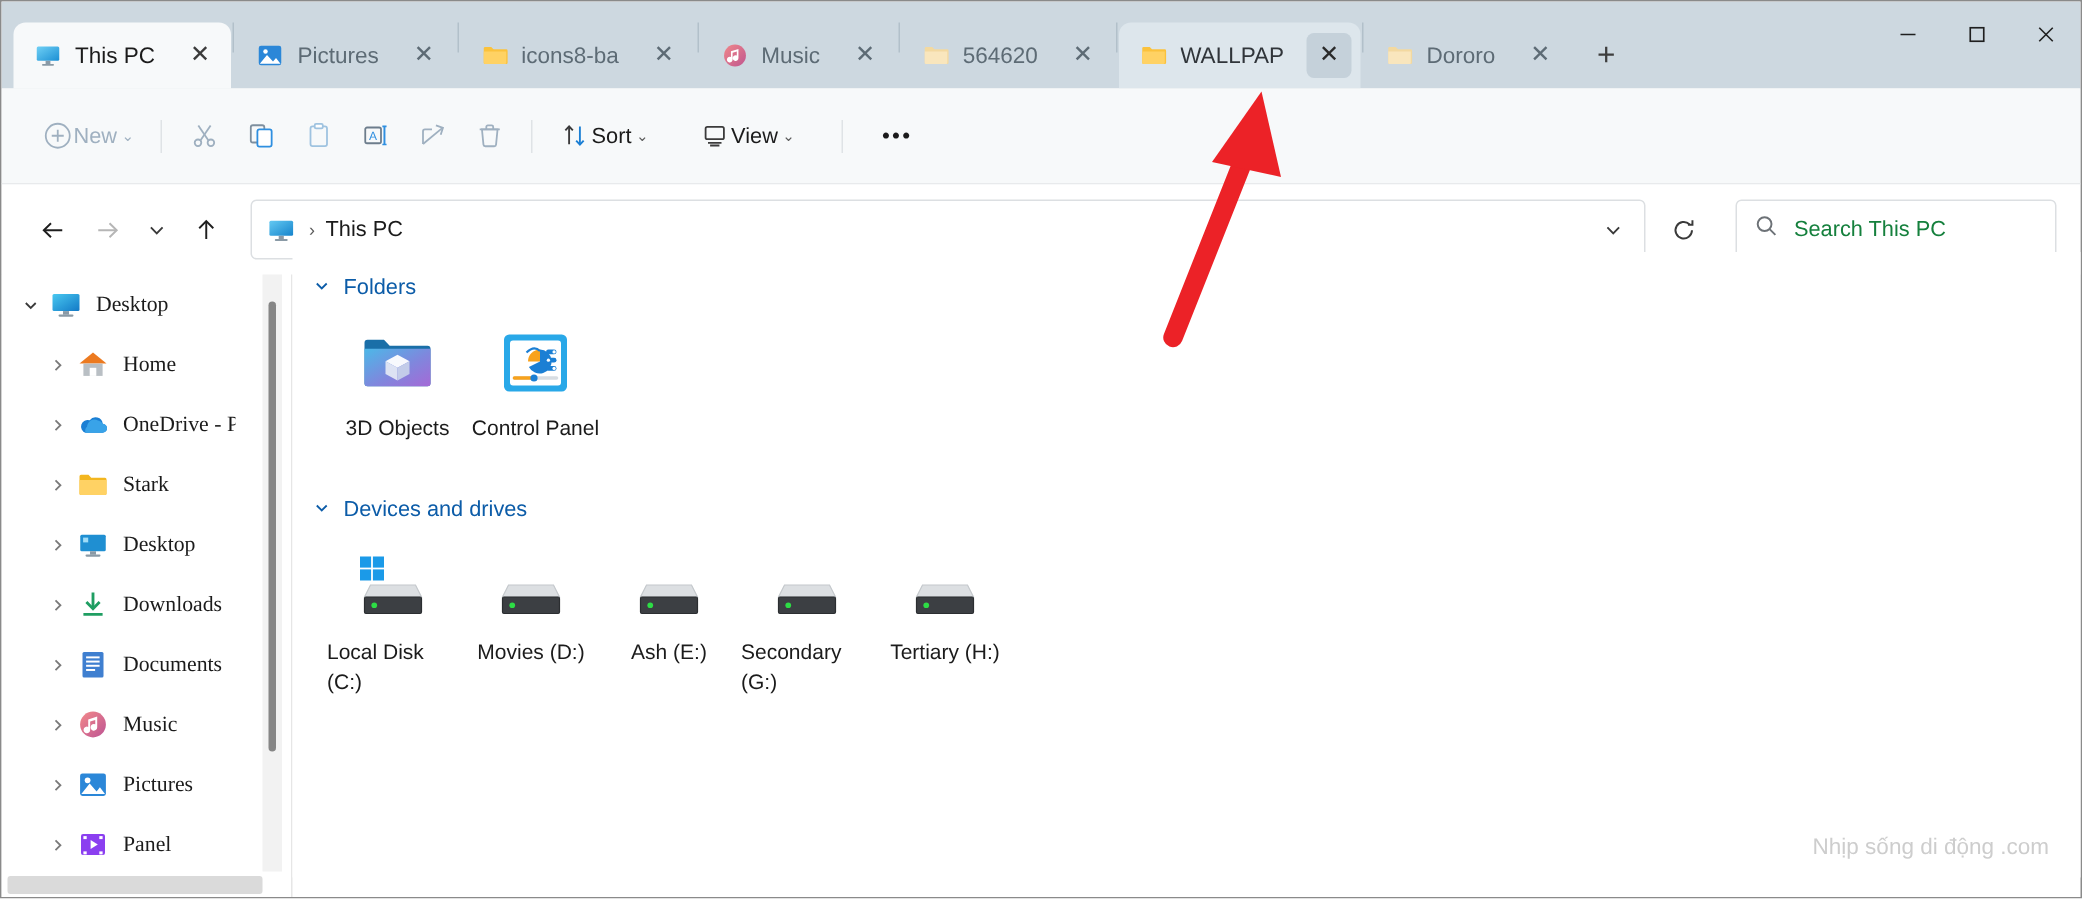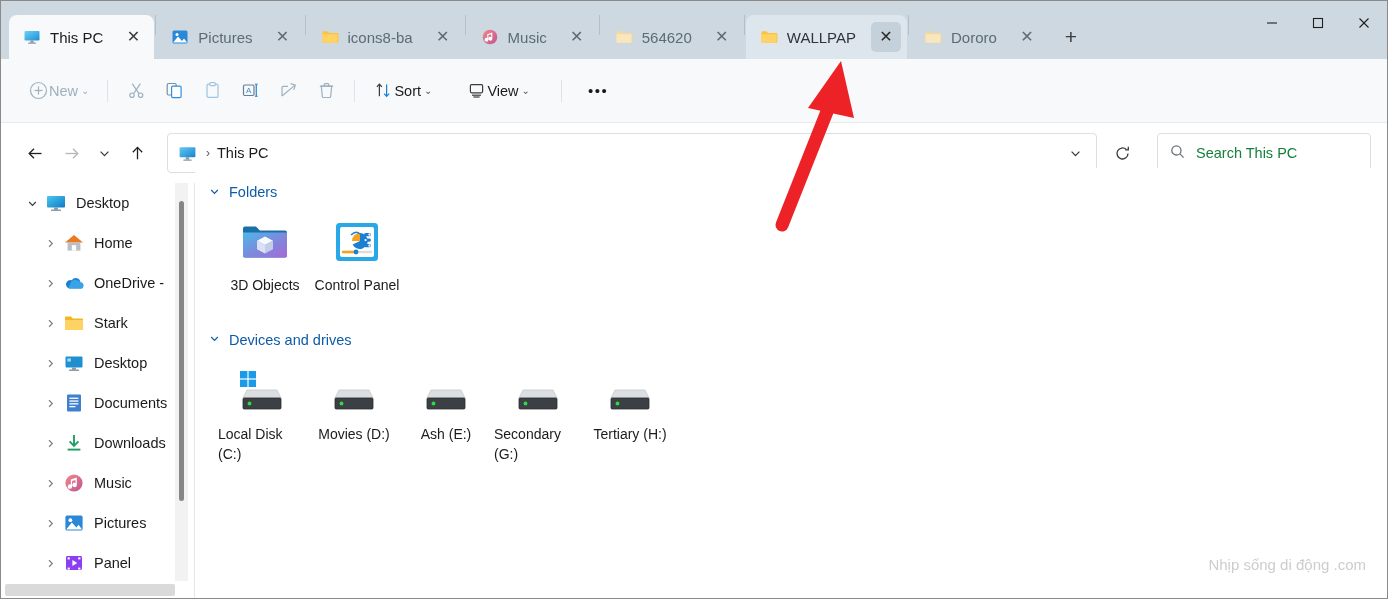--- a/index.html
+++ b/index.html
@@ -137,24 +137,25 @@
     flex: 1; height: 40px; margin-left: 14px;
     border: 1px solid #dcdfe2; border-radius: 4px;
     background: #fff;
     display: flex; align-items: center; gap: 11px;
     padding: 0 12px;
   }
   .search-ph { font-size: 14.5px; color: #15803d; }
 
   
   .sidebar {
-    position: absolute; top: 182px; left: 12px;
+    position: absolute; top: 182px; left: 0;
     width: 156px; height: 417px;
     background: #ffffff;
     overflow: hidden;
+    font-family: Liberation Serif, serif;
   }
   .tree-item {
     display: flex; align-items: center;
     height: 40px; padding-left: 6px;
     gap: 0; white-space: nowrap;
   }
   .tree-exp {
     width: 26px; flex: 0 0 26px;
     display: flex; align-items: center; justify-content: center;
     color: #4a4a4a; font-size: 11px;
@@ -620,45 +621,45 @@
       <span class="tree-lbl">Desktop</span>
     </div>
 
     <div class="tree-item ind2">
       <span class="tree-exp">
         <svg width="11" height="11" viewBox="0 0 11 11" fill="none" stroke="#7a7a7a" stroke-width="1.2">
             <path d="M4 2.2 L7.3 5.5 L4 8.8"></path>
           </svg>
       </span>
       <span class="tree-ico">
+        <svg width="22" height="22" viewBox="0 0 22 22" fill="none" stroke="#1f9e62" stroke-width="1.9">
+          <line x1="11" y1="3" x2="11" y2="13.4"></line>
+          <path d="M6.6 9.4 L11 13.8 L15.4 9.4"></path>
+          <line x1="4.6" y1="17.6" x2="17.4" y2="17.6"></line>
+        </svg>
+      </span>
+      <span class="tree-lbl">Downloads</span>
+    </div>
+
+    <div class="tree-item ind2">
+      <span class="tree-exp">
+        <svg width="11" height="11" viewBox="0 0 11 11" fill="none" stroke="#7a7a7a" stroke-width="1.2">
+            <path d="M4 2.2 L7.3 5.5 L4 8.8"></path>
+          </svg>
+      </span>
+      <span class="tree-ico">
         <svg width="22" height="22" viewBox="0 0 22 22">
           <rect x="4" y="2.6" width="14" height="17" rx="1" fill="#3f7fd0"></rect>
           <rect x="6.4" y="5.6" width="9" height="1.3" fill="#ffffff"></rect>
           <rect x="6.4" y="8.4" width="9" height="1.3" fill="#ffffff"></rect>
           <rect x="6.4" y="11.2" width="9" height="1.3" fill="#ffffff"></rect>
           <rect x="6.4" y="14" width="6" height="1.3" fill="#ffffff"></rect>
         </svg>
       </span>
       <span class="tree-lbl">Documents</span>
-    </div>
-
-    <div class="tree-item ind2">
-      <span class="tree-exp">
-        <svg width="11" height="11" viewBox="0 0 11 11" fill="none" stroke="#7a7a7a" stroke-width="1.2">
-            <path d="M4 2.2 L7.3 5.5 L4 8.8"></path>
-          </svg>
-      </span>
-      <span class="tree-ico">
-        <svg width="22" height="22" viewBox="0 0 22 22" fill="none" stroke="#1f9e62" stroke-width="1.9">
-          <line x1="11" y1="3" x2="11" y2="13.4"></line>
-          <path d="M6.6 9.4 L11 13.8 L15.4 9.4"></path>
-          <line x1="4.6" y1="17.6" x2="17.4" y2="17.6"></line>
-        </svg>
-      </span>
-      <span class="tree-lbl">Downloads</span>
     </div>
 
     <div class="tree-item ind2">
       <span class="tree-exp">
         <svg width="11" height="11" viewBox="0 0 11 11" fill="none" stroke="#7a7a7a" stroke-width="1.2">
             <path d="M4 2.2 L7.3 5.5 L4 8.8"></path>
           </svg>
       </span>
       <span class="tree-ico">
         <svg width="22" height="22" viewBox="0 0 22 22">

